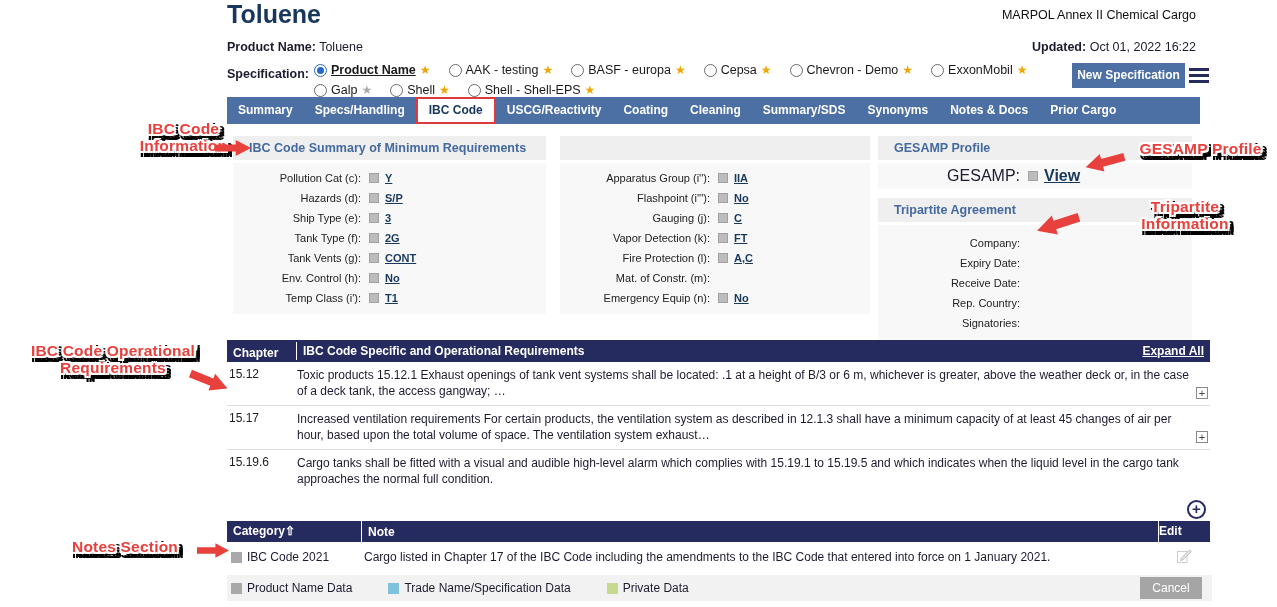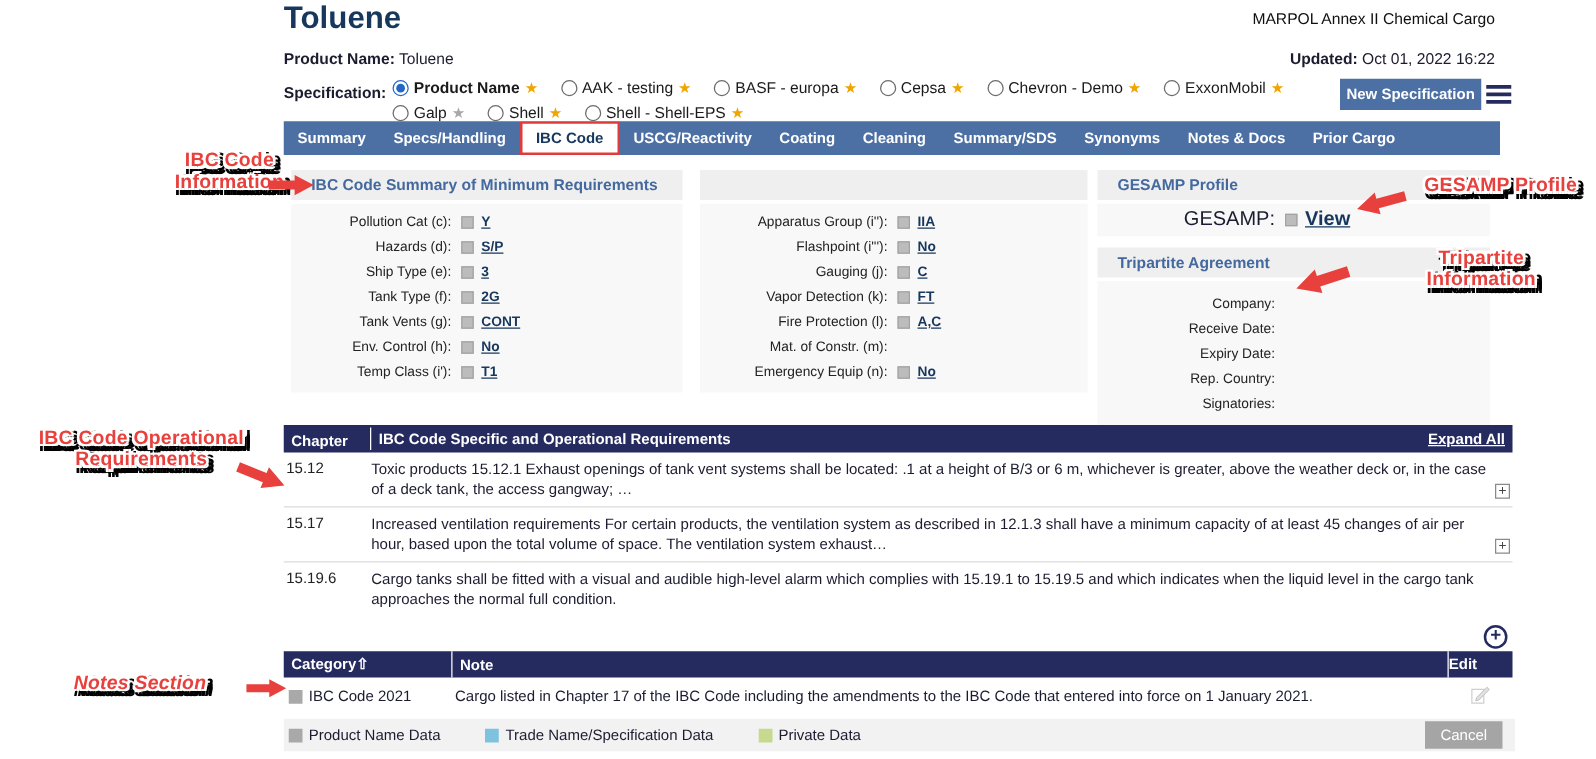--- a/index.html
+++ b/index.html
@@ -13,21 +13,21 @@
   .product-row { position:absolute; left:227px; top:40px; font-size:12.5px; }
   .updated-row { position:absolute; left:900px; top:40px; width:296px; text-align:right; font-size:12.5px; }
   .b { font-weight:bold; }
   .spec-label { position:absolute; left:227px; top:67px; font-size:12.5px; font-weight:bold; }
   .spec-row { position:absolute; left:314px; display:flex; gap:18px; align-items:center; height:18px; }
   .spec-row1 { top:61px; } .spec-row2 { top:81px; }
   .opt { display:flex; align-items:center; gap:4px; font-size:12.5px; color:#1a1a1a; cursor:default; }
   .radio { width:13px; height:13px; border:1px solid #6b6b6b; border-radius:50%; background:#fff; flex:none; position:relative; }
   .radio.sel { border-color:#2468c6; }
   .radio.sel::after { content:""; position:absolute; left:2px; top:2px; width:7px; height:7px; border-radius:50%; background:#2468c6; }
-  .opt-label.sel-label { font-weight:bold; }
+  .opt-label.sel-label { font-weight:bold; text-decoration:underline; }
   .star { color:#f0a500; font-size:12px; line-height:1; }
   .star.gray { color:#a8a8a8; }
   .new-spec { position:absolute; left:1072px; top:63px; width:113px; height:25px; background:#4c70a4;
               color:#fff; font-size:12px; font-weight:bold; border:none; text-align:center; line-height:25px;
               font-family:"Liberation Sans", sans-serif; }
   .burger { position:absolute; left:1189px; top:68px; display:flex; flex-direction:column; gap:3px; cursor:pointer; }
   .burger div { width:20px; height:3px; background:#262b5f; }
 
   
   .tabbar { position:absolute; left:227px; top:97px; width:973px; height:27px; background:#4c70a4;
@@ -280,24 +280,24 @@
       <span class="req-label">GESAMP:</span>
       <span class="sq"></span>
       <a class="link">View</a>
     </div>
     <div class="sec-head trip-head">Tripartite Agreement</div>
     <div class="trip-body">
       <div class="req-row">
         <span class="req-label">Company:</span>
       </div>
       <div class="req-row">
+        <span class="req-label">Expiry Date:</span>
+      </div>
+      <div class="req-row">
         <span class="req-label">Receive Date:</span>
-      </div>
-      <div class="req-row">
-        <span class="req-label">Expiry Date:</span>
       </div>
       <div class="req-row">
         <span class="req-label">Rep. Country:</span>
       </div>
       <div class="req-row">
         <span class="req-label">Signatories:</span>
       </div>
     </div>
   </div>
 
@@ -395,21 +395,21 @@
   <div class="callout" style="left:8px; top:342px; width:210px;">
     <div>IBC Code Operational</div>
     <div>Requirements</div>
   </div>
   <div class="arrow" style="left:185px; top:371px; width:48px; height:20px; transform:rotate(22deg);">
     <svg viewBox="0 0 40 20">
         <polygon points="0,6 23,6 23,1 40,10 23,19 23,14 0,14" fill="#e8403c"></polygon>
       </svg>
   </div>
 
-  <div class="callout" style="left:36px; top:538px; width:152px;font-style:italic;">
+  <div class="callout" style="left:49px; top:538px; width:152px;">
     <div>Notes Section</div>
   </div>
   <div class="arrow" style="left:197px; top:542px; width:32px; height:17px;">
     <svg viewBox="0 0 40 20">
         <polygon points="0,6 23,6 23,1 40,10 23,19 23,14 0,14" fill="#e8403c"></polygon>
       </svg>
   </div>
 
 </div>
 

